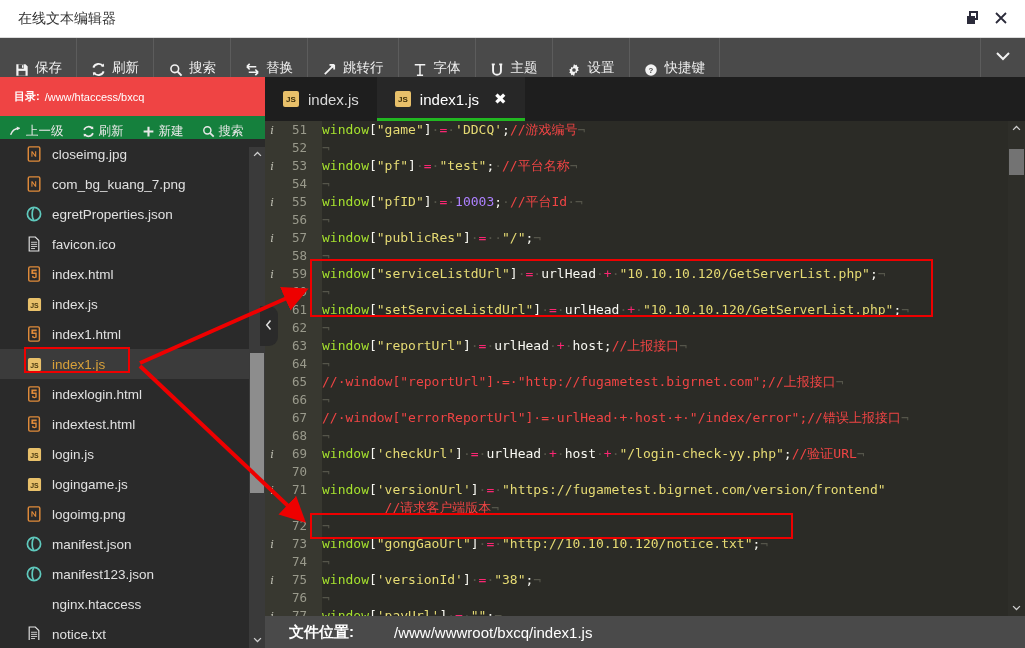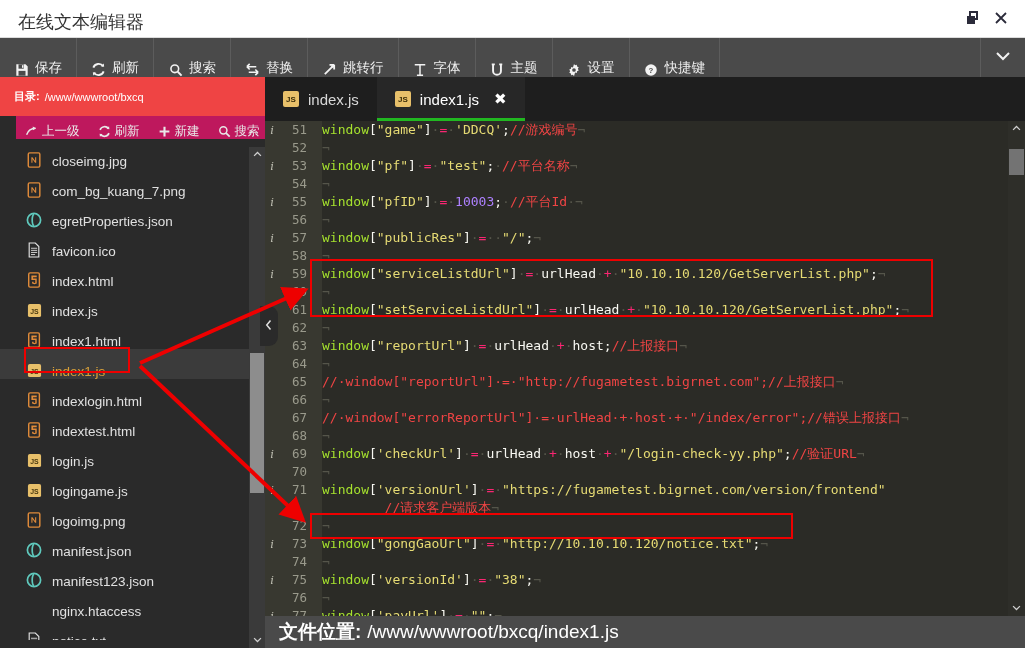--- a/index.html
+++ b/index.html
@@ -4,21 +4,21 @@
 <style>
   * { box-sizing: border-box; margin:0; padding:0; }
   html,body { width:1025px; height:648px; overflow:hidden; background:#fff; }
   body { font-family:"Liberation Sans","DejaVu Sans",sans-serif; font-size:13px; }
 
   .app { position:relative; width:1025px; height:648px; background:#ffffff; overflow:hidden; }
 
   
   .titlebar{ position:absolute; left:0; top:0; width:1025px; height:38px;
              background:#ffffff; border-bottom:1px solid #dcdcdc; }
-  .titlebar .ttl{ position:absolute; left:18px; top:10px; font-size:18px; color:#333; }
+  .titlebar .ttl{ position:absolute; left:18px; top:10px; font-size:14px; color:#333; }
   .wctrl{ position:absolute; top:8px; width:24px; height:22px; cursor:pointer; }
   .wctrl svg{ display:block; }
   #w-restore{ left:963px; }
   #w-close{ left:991px; }
 
   
   .toolbar{ position:absolute; left:0; top:38px; width:1025px; height:39px;
             background:#4a4a4a; display:flex; align-items:stretch; }
   .tbtn{ display:flex; align-items:flex-end; gap:6px; padding:0 14px; color:#f0f0f0;
          font-size:13.5px; border-right:1px solid #5c5c5c; cursor:pointer; white-space:nowrap;}
@@ -26,29 +26,29 @@
   .tbtn .ic svg{ display:block; }
   .tb-spacer{ flex:1; border-right:1px solid #5c5c5c; }
   .tb-caret{ width:44px; display:flex; align-items:center; justify-content:center; cursor:pointer; }
 
   
   .leftpane{ position:absolute; left:0; top:77px; width:265px; height:571px; background:#2a2a2a; }
   .dirbar{ position:absolute; left:0; top:0; width:265px; height:39px; background:#ef4444;
            display:flex; align-items:center; padding-left:14px; color:#fff; font-size:11px;}
   .dirbar .dlbl{ font-weight:bold; }
   .dirbar .dpath{ margin-left:5px; }
-  .navbar{ position:absolute; left:16px; top:39px; width:265px; height:31px; background:#be185d;
+  .navbar{ position:absolute; left:0; top:39px; width:265px; height:31px; background:#15803d;
            display:flex; align-items:center; border-bottom:1px solid #2f2f2f;}
   .nbtn{ display:flex; align-items:center; gap:4px; color:#e8e8e8; font-size:12.5px;
          padding:0 9px; cursor:pointer; white-space:nowrap;}
   .nbtn .ic{ display:inline-flex; width:13px; height:13px; align-items:center; justify-content:center;}
 
   .filelist{ position:absolute; left:0; top:70px; width:265px; height:501px;
              background:#2a2a2a; overflow:hidden; }
-  .frow{ display:flex; align-items:flex-end; height:30px; padding-left:26px; gap:10px;
+  .frow{ display:flex; align-items:center; height:30px; padding-left:26px; gap:10px;
          color:#e0e0e0; font-size:13.5px; cursor:pointer; }
   .frow.sel{ background:#3b3b3b; color:#d8a13a; }
   .fico{ width:16px; height:18px; flex:0 0 16px; display:flex; align-items:center; justify-content:center; }
   .fico svg{ display:block; }
   .fname{ white-space:nowrap; overflow:hidden; }
 
   
   .lscroll{ position:absolute; right:0; top:70px; width:16px; height:501px; background:#3a3a3a; }
   .lscroll .arr{ position:absolute; left:0; width:16px; height:16px; display:flex;
                  align-items:center; justify-content:center; cursor:pointer; }
@@ -99,22 +99,22 @@
   
   .escroll{ position:absolute; right:0; top:0; width:17px; height:495px; background:#2e2e29; }
   .escroll .arr{ position:absolute; left:0; width:17px; height:16px; display:flex;
                  align-items:center; justify-content:center; cursor:pointer;}
   .escroll .arr.up{ top:0; } .escroll .arr.dn{ bottom:0; }
   .escroll .thumb{ position:absolute; left:1px; width:15px; top:28px; height:26px;
                    background:#737373; cursor:pointer;}
 
   
   .statusbar{ position:absolute; left:265px; top:616px; width:760px; height:32px;
-              background:#4a4a4a; display:flex; align-items:center; padding-left:14px;
-              color:#ffffff; font-size:19px; }
+              background:#4a4a4a; display:flex; align-items:center; padding-left:24px;
+              color:#ffffff; font-size:15px;gap:34px; }
   .statusbar .slbl{ font-weight:bold; }
   .statusbar .spath{ margin-left:6px; }
 
   
   .annobox{ position:absolute; border:2px solid #ee0000; pointer-events:none; z-index:20; }
   .annosvg{ position:absolute; left:0; top:0; width:1025px; height:648px;
             pointer-events:none; z-index:21; }
 </style>
 </head>
 <body>
@@ -226,21 +226,21 @@
       <span><svg width="20" height="20" viewBox="0 0 20 20">
             <path d="M4 7l6 6 6-6" stroke="#f2f2f2" stroke-width="2" fill="none"></path>
           </svg></span>
     </div>
   </div>
 
   <div class="leftpane">
 
     <div class="dirbar">
       <span class="dlbl">目录:</span>
-      <span class="dpath">/www/wwwroot/bxcq</span>
+      <span class="dpath">/www/htaccess/bxcq</span>
     </div>
 
     <div class="navbar">
       <div class="nbtn">
         <span class="ic">
             <svg width="13" height="13" viewBox="0 0 16 16">
               <path d="M2 12c2-6 7-8 11-8" stroke="#e8e8e8" stroke-width="1.8" fill="none"></path>
               <path d="M13.6 4L9.5 1.8l.3 4.6z" fill="#e8e8e8"></path>
             </svg>
           </span>

